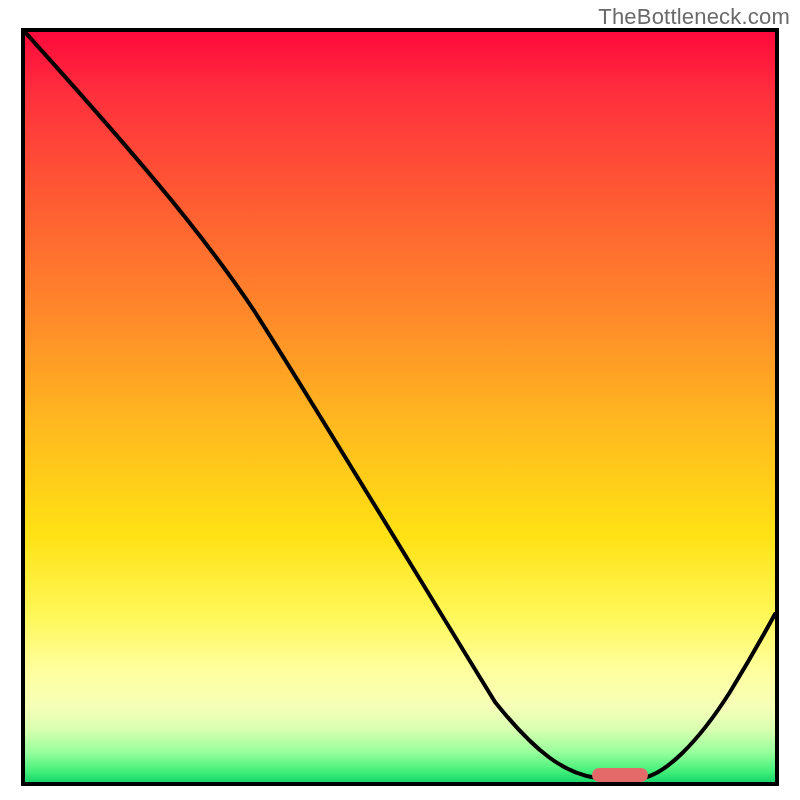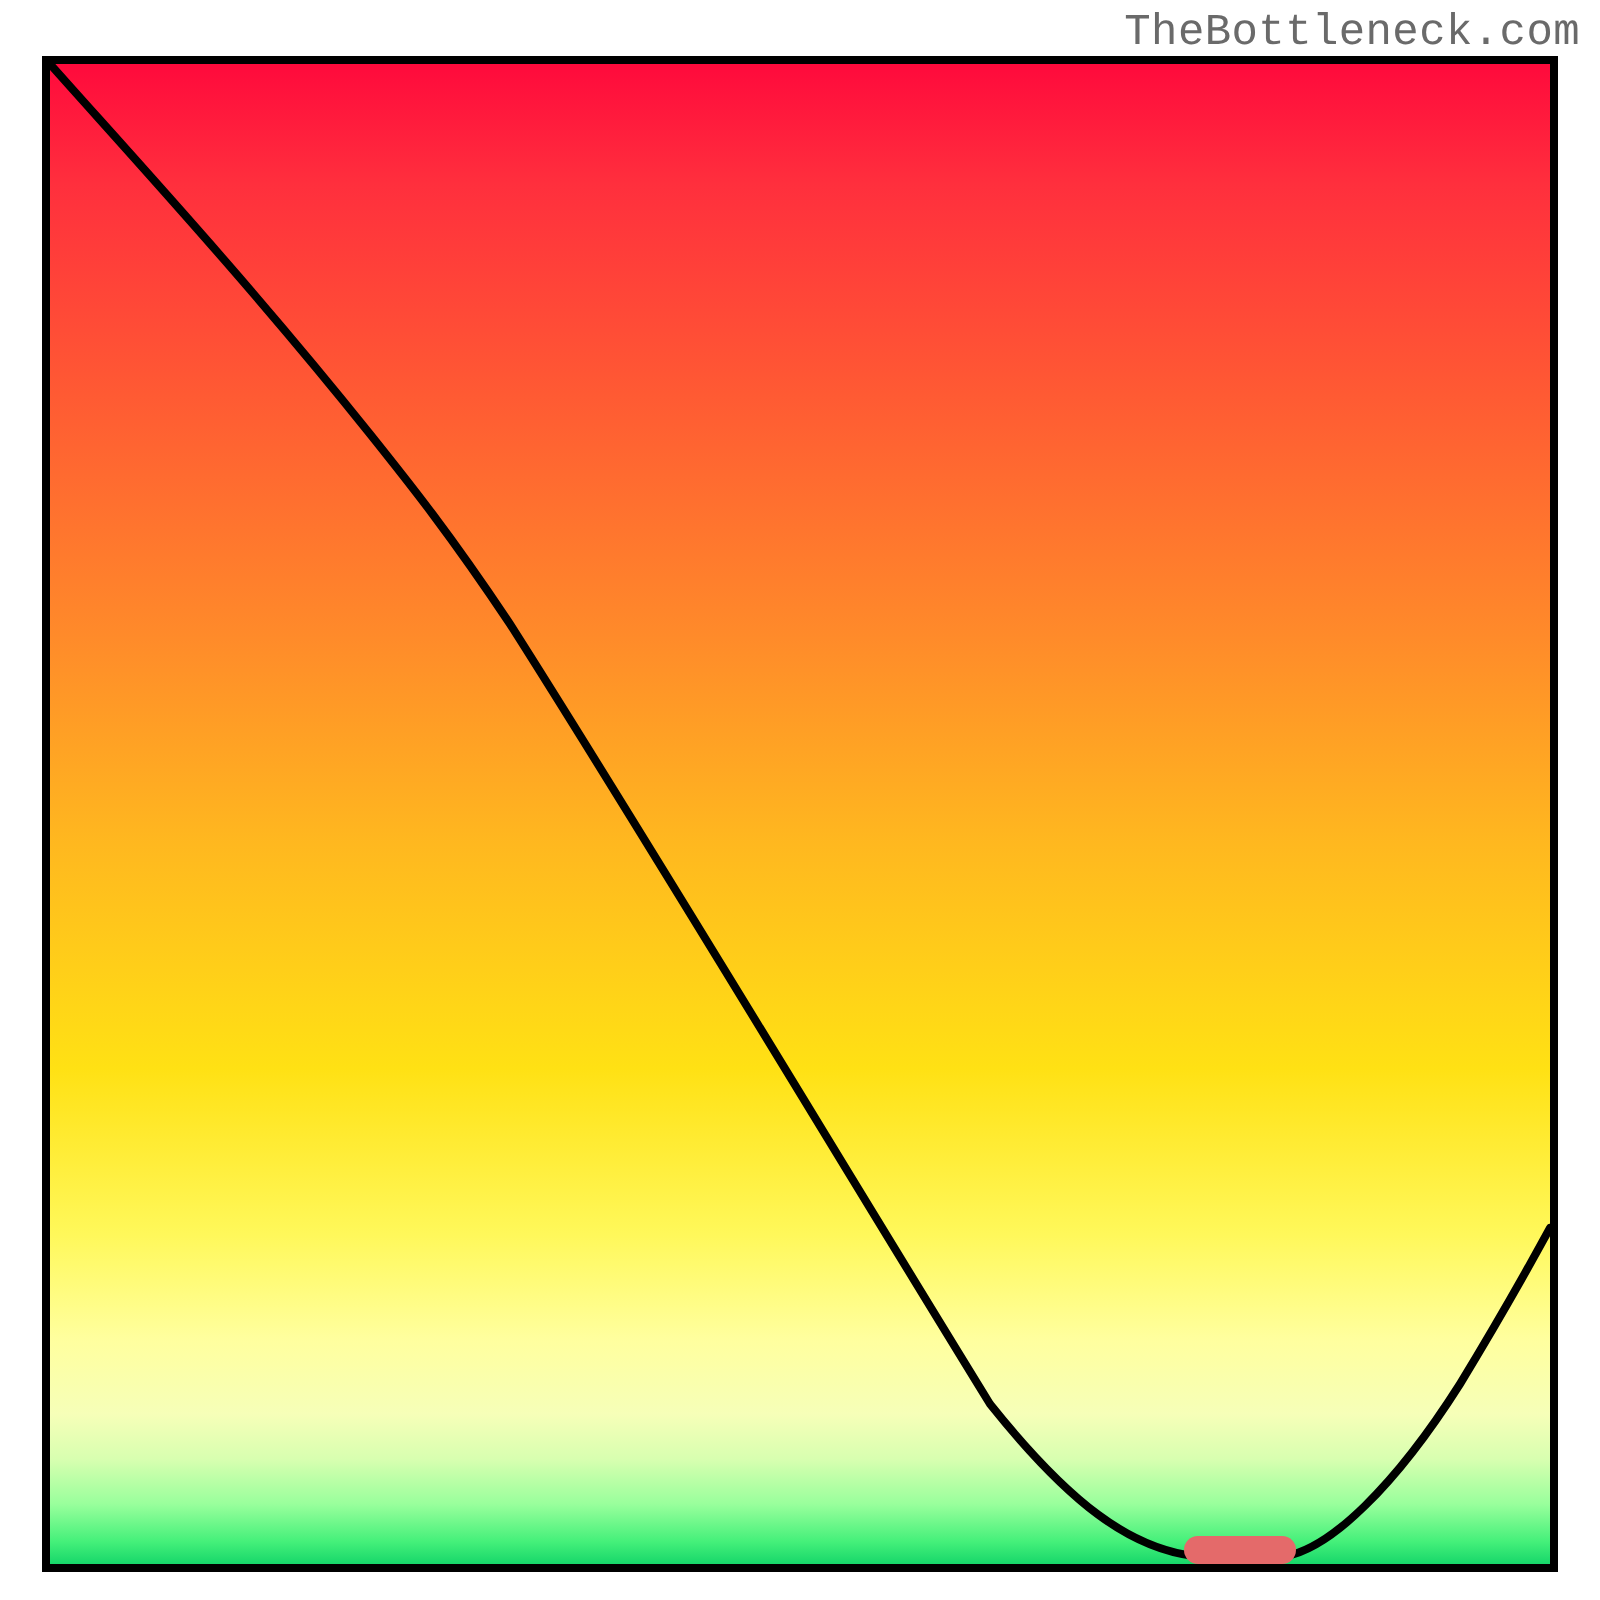--- a/index.html
+++ b/index.html
@@ -19,21 +19,20 @@
   }
   .watermark {
     position: absolute;
     top: 4px;
     right: 10px;
     font-size: 22px;
     font-weight: 400;
     color: #6a6a6a;
     letter-spacing: 0.2px;
     user-select: none;
-    font-family: Liberation Mono, monospace;
   }
   .plot {
     position: absolute;
     left: 21px;
     top: 28px;
     width: 758px;
     height: 758px;
     border: 4px solid #000;
     box-sizing: border-box;
     overflow: hidden;

